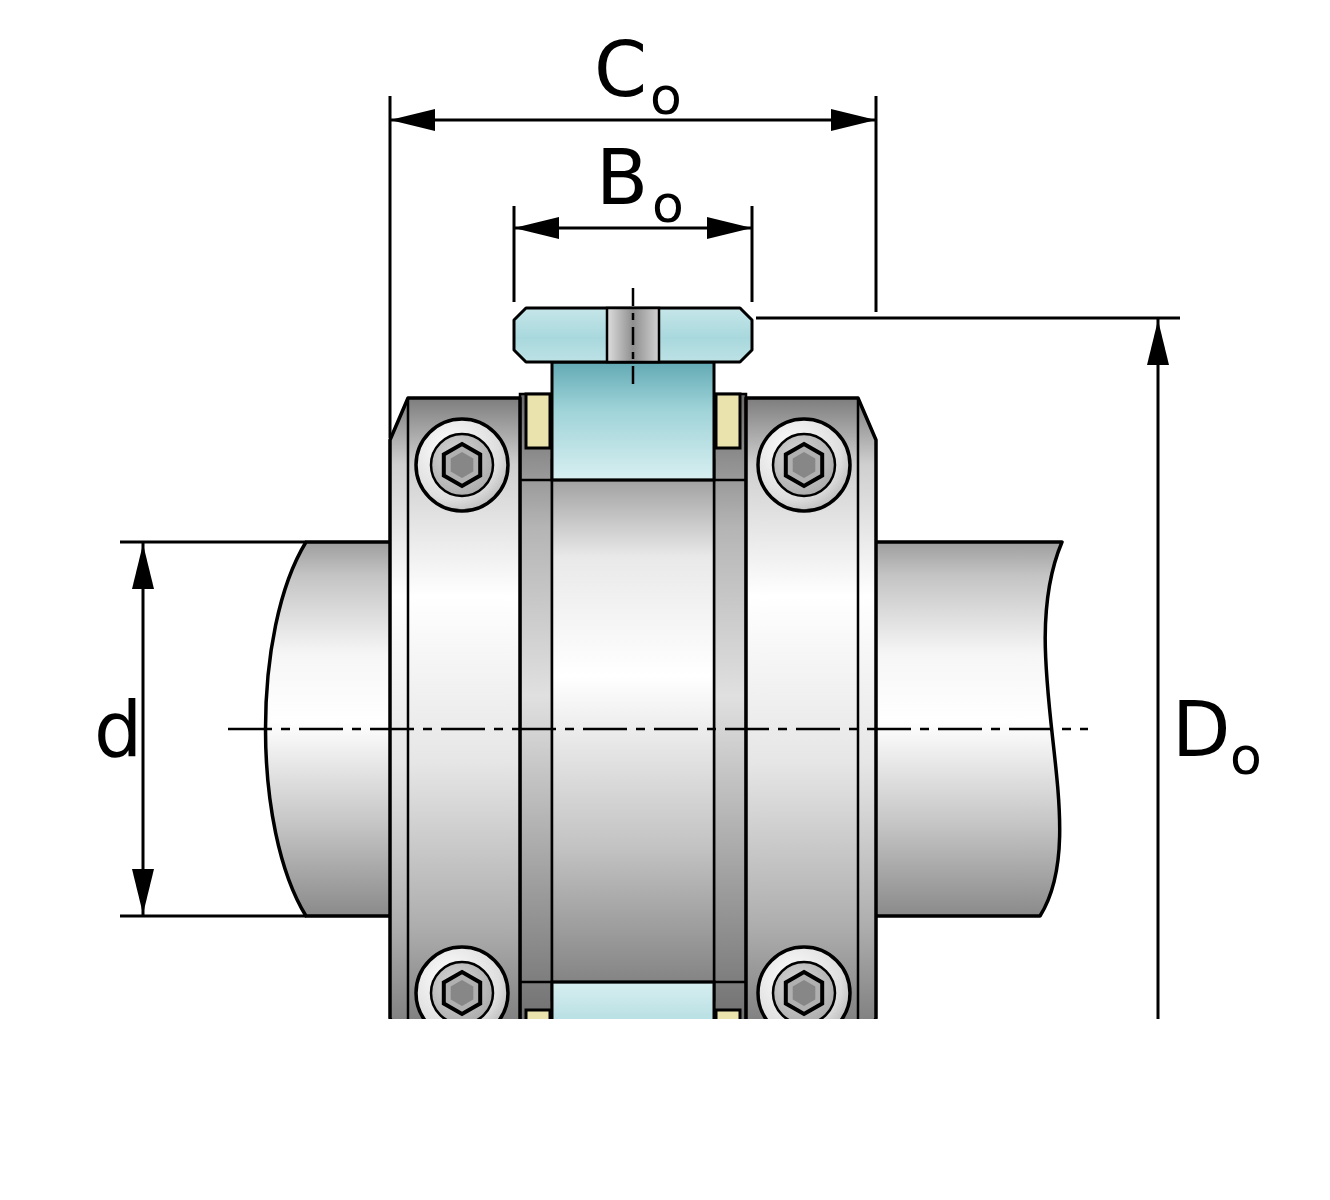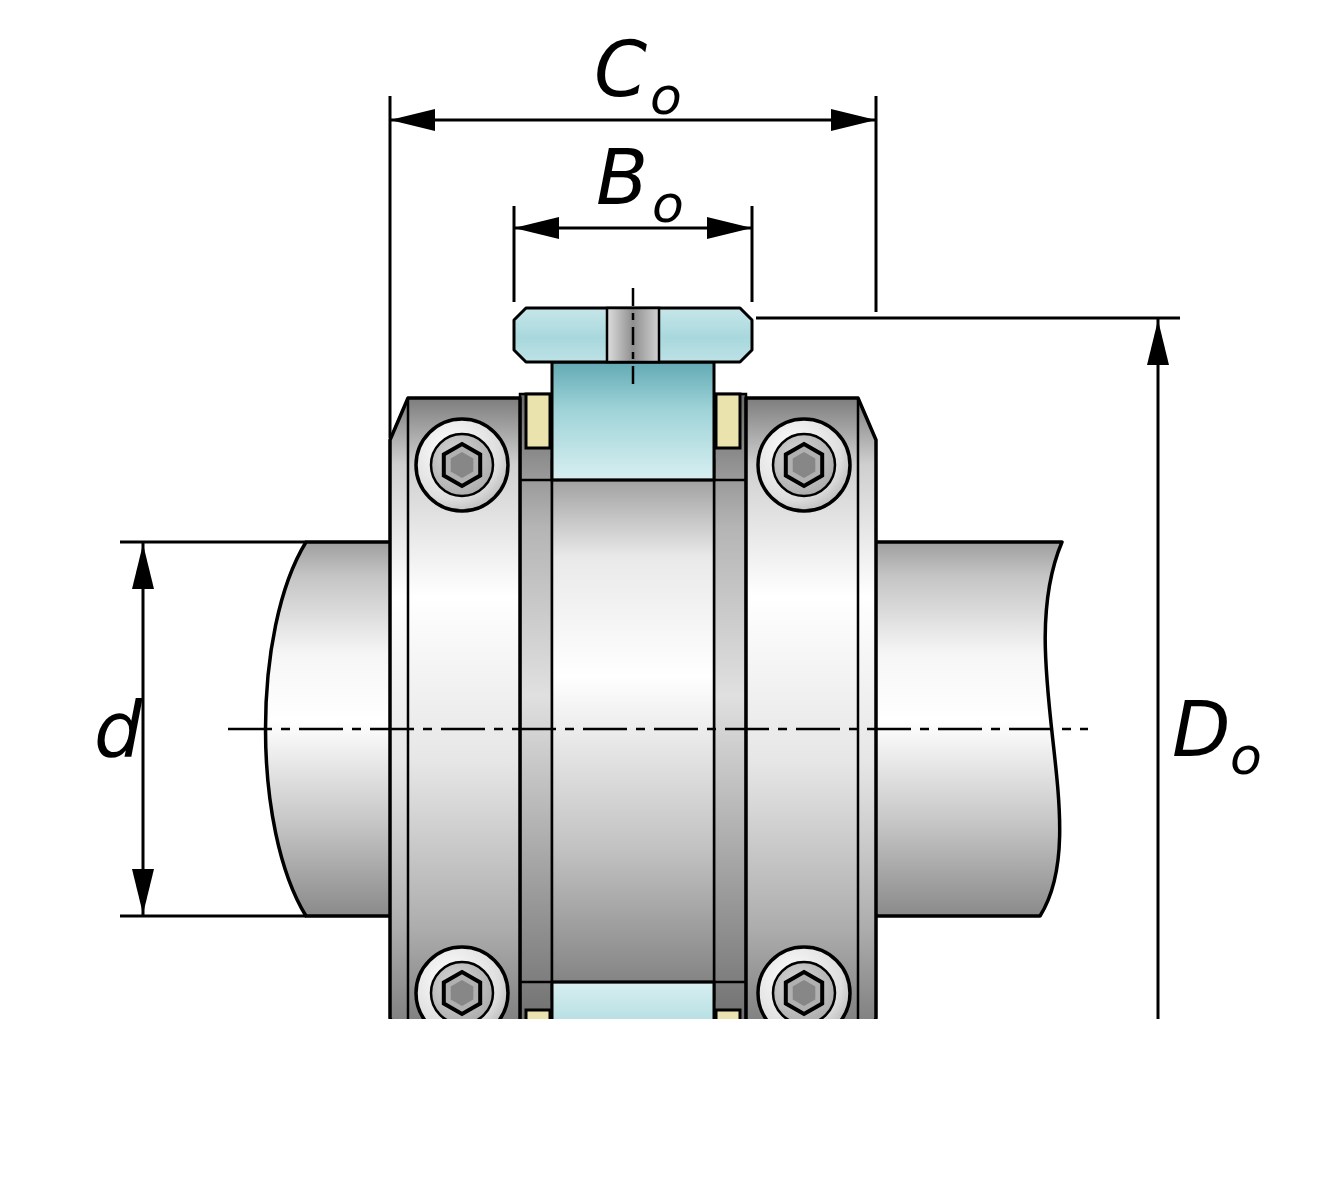--- a/index.html
+++ b/index.html
@@ -7,21 +7,20 @@
     padding: 0;
     background: #ffffff;
     font-family: "DejaVu Sans", "Liberation Sans", sans-serif;
   }
   .canvas {
     position: relative;
     width: 1330px;
     height: 1019px;
     background: #14b8a6;
     overflow: hidden;
-    font-style: italic;
   }
   svg text {
     fill: #000000;
     font-family: "DejaVu Sans", "Liberation Sans", sans-serif;
   }
 </style>
 </head>
 <body>
 
 <div class="canvas">

